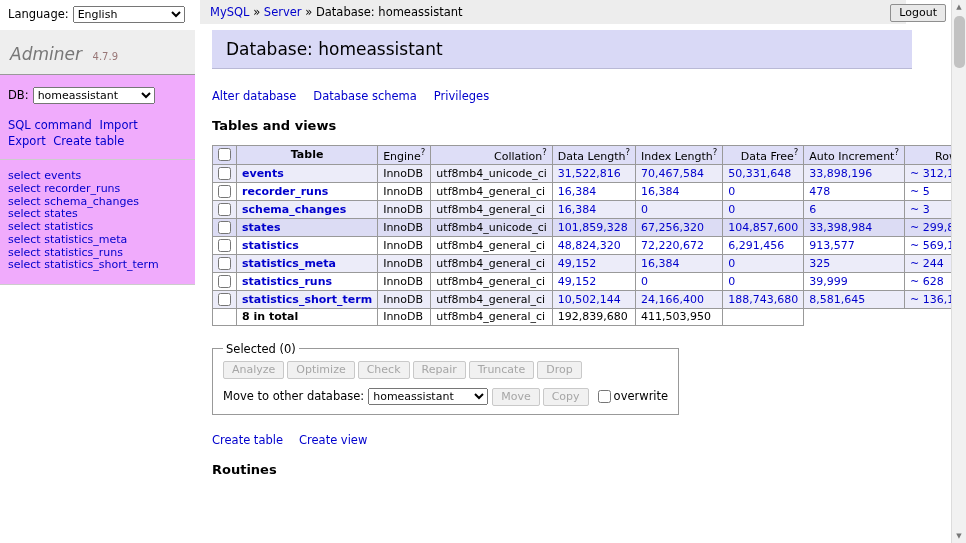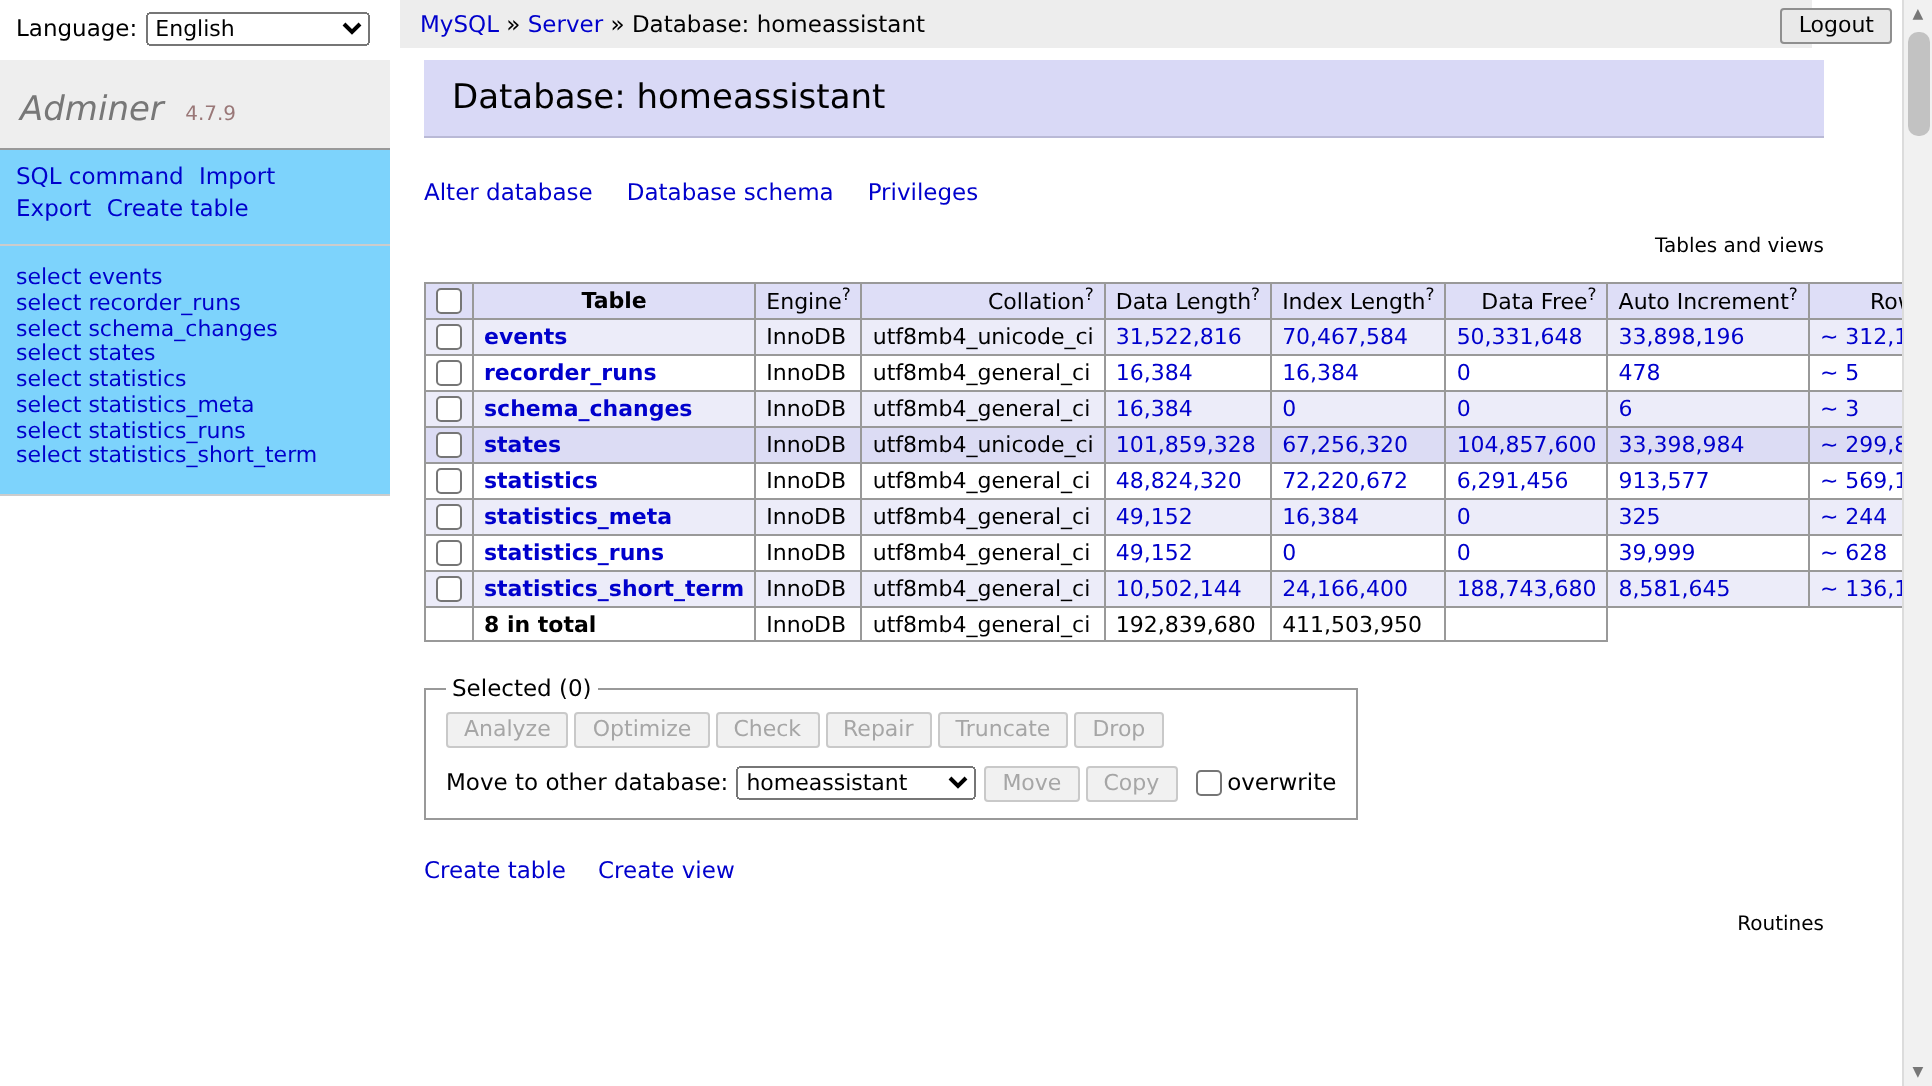--- a/index.html
+++ b/index.html
@@ -23,21 +23,21 @@
   .lang-row select { width: 112px; margin-left: 4px; }
   .breadcrumb {
     position: absolute; left: 200px; top: 0; width: 706px; height: 24px;
     background: #ededed; line-height: 24px; padding: 0 10px; font-size: 11.5px;
     white-space: nowrap;
   }
   .breadcrumb .sep { color: #000; }
   .logout { position: absolute; right: 20px; top: 4px; }
 
   
-  .sidebar { position: absolute; left: 0; top: 30px; width: 195px; background: #7dd3fc; }
+  .sidebar { position: absolute; left: 0; top: 30px; width: 195px; background: #f0abfc; }
   .sidebar h1 {
     margin: 0; padding: 8px 10px; background: #eee;
     border-bottom: 1px solid #999; font-weight: normal;
   }
   .brand { font-style: italic; color: #777; font-size: 17px; }
   .version { font-size: 10px; color: #977; margin-left: 3px; }
   .db-row { padding: 12px 8px 8px 8px; font-size: 11.5px; }
   .db-row select { width: 122px; margin-left: 4px; }
   .menu-links {
     margin: 0; padding: 6px 35px 10px 8px; font-size: 11.5px;
@@ -51,21 +51,21 @@
   .table-list li { line-height: 1.16; white-space: nowrap; }
 
   
   .content { position: absolute; left: 212px; top: 30px; width: 700px; }
   .content h2 {
     margin: 0; padding: 9px 14px; background: #d9d9f6;
     border-bottom: 1px solid #b9b9d6; font-size: 17px; font-weight: normal;
   }
   .db-links { margin: 20px 0 0; font-size: 11.5px; }
   .db-links a { margin-right: 17px; }
-  h3 { font-size: 10px; font-weight: normal; margin: 15px 0 9px; text-align: right; }
+  h3 { font-size: 13px; font-weight: bold; margin: 15px 0 9px; }
   fieldset { border: 1px solid #999; margin: 0; padding: 5px 10px 8px; display: inline-block; }
   legend { font-size: 11.5px; padding: 0 3px; }
   .search-fs input[type=text] {
     width: 142px; height: 18px; border: 1px solid #767676; font-size: 11px; padding: 1px 3px;
     vertical-align: middle;
   }
 
   table.tables { border-collapse: collapse; margin-top: 12px; }
   .tables th, .tables td {
     border: 1px solid #999; padding: 1px 5px; font-size: 11px;
@@ -117,20 +117,23 @@
 
   <div class="breadcrumb"><a href="javascript:void(0)">MySQL</a><span class="sep"> » </span><a href="javascript:void(0)">Server</a><span class="sep"> » </span><span>Database: homeassistant</span></div>
 
   <button class="logout">Logout</button>
 
   <div class="sidebar">
     <h1>
       <a class="brand">Adminer</a>
       <span class="version">4.7.9</span>
     </h1>
+    <div class="db-row">
+      <span>DB:</span><select><option>homeassistant</option></select>
+    </div>
     <p class="menu-links"><a href="javascript:void(0)">SQL command</a> <a href="javascript:void(0)">Import</a> <a href="javascript:void(0)">Export</a> <a href="javascript:void(0)">Create table</a> </p>
     <ul class="table-list">
         <li><a href="javascript:void(0)">select</a> <a href="javascript:void(0)">events</a></li>
         <li><a href="javascript:void(0)">select</a> <a href="javascript:void(0)">recorder_runs</a></li>
         <li><a href="javascript:void(0)">select</a> <a href="javascript:void(0)">schema_changes</a></li>
         <li><a href="javascript:void(0)">select</a> <a href="javascript:void(0)">states</a></li>
         <li><a href="javascript:void(0)">select</a> <a href="javascript:void(0)">statistics</a></li>
         <li><a href="javascript:void(0)">select</a> <a href="javascript:void(0)">statistics_meta</a></li>
         <li><a href="javascript:void(0)">select</a> <a href="javascript:void(0)">statistics_runs</a></li>
         <li><a href="javascript:void(0)">select</a> <a href="javascript:void(0)">statistics_short_term</a></li>

